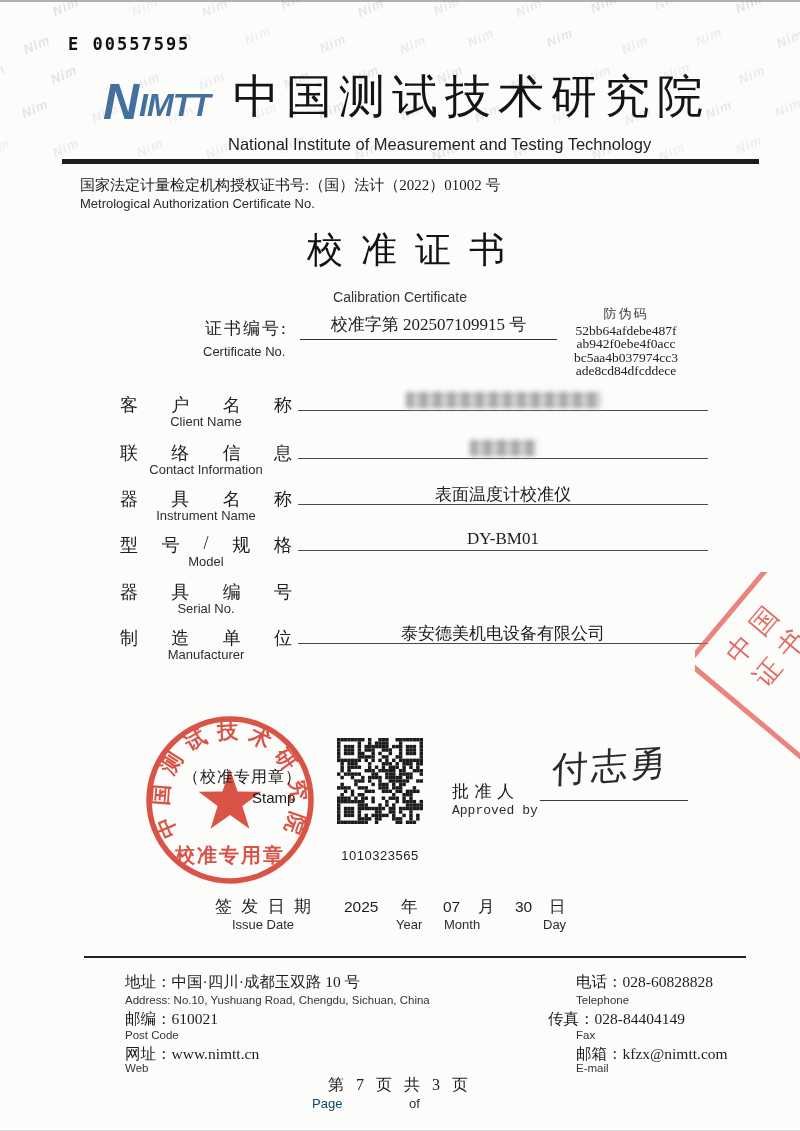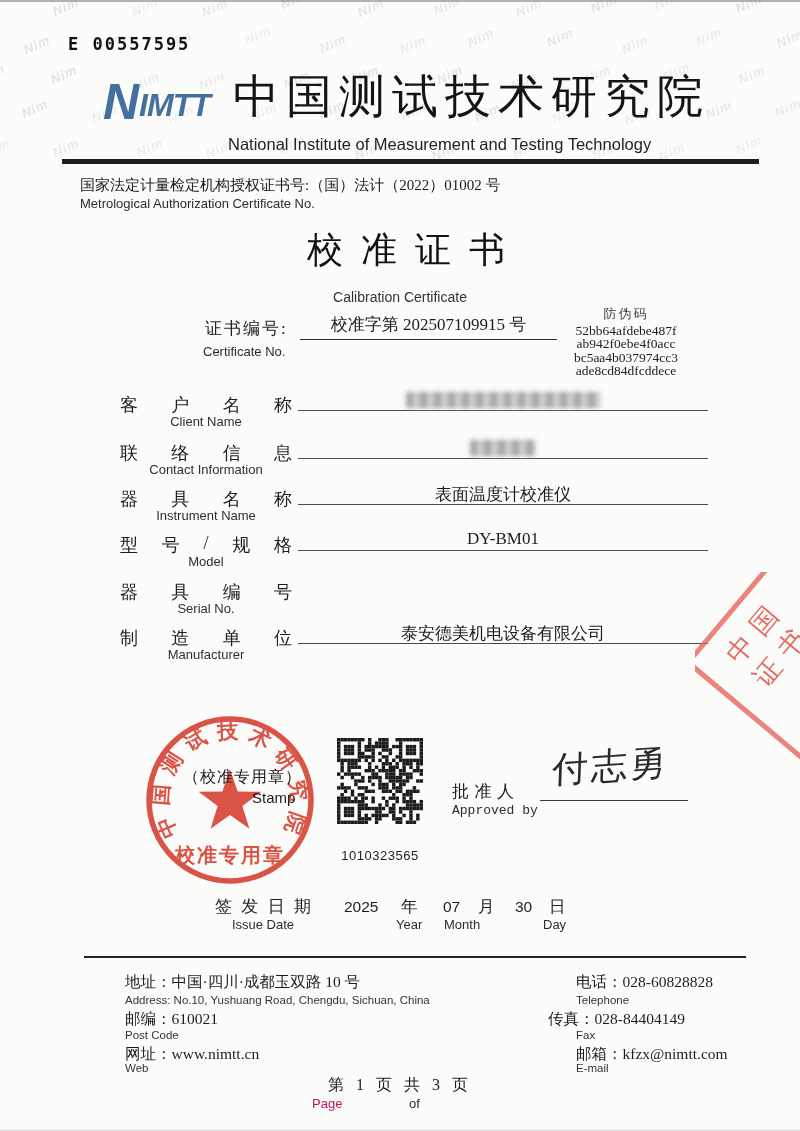--- a/index.html
+++ b/index.html
@@ -84,21 +84,21 @@
     font-family:"Liberation Sans",sans-serif; font-size:13px; color:#2c2c2c; }
   .dv { position:absolute; top:896px; font-size:16.5px; }
   .dv-num { font-family:"Liberation Sans",sans-serif; font-size:15.5px; top:898px; }
   .den { position:absolute; top:917px; font-family:"Liberation Sans",sans-serif; font-size:13px; color:#2c2c2c; }
 
   .footer-rule { position:absolute; left:84px; top:956px; width:662px; height:2px; background:#242424; }
   .fcn { position:absolute; font-size:15.5px; color:#1c1c1c; white-space:nowrap; }
   .fen { position:absolute; font-family:"Liberation Sans",sans-serif; font-size:11.5px; color:#333; white-space:nowrap; }
 
   .page-cn { position:absolute; left:0; top:1075px; width:100%; text-align:center; font-size:16px; letter-spacing:4px; }
-  .page-en-1 { position:absolute; left:312px; top:1096px; font-family:"Liberation Sans",sans-serif; font-size:13px; color:#be185d; }
+  .page-en-1 { position:absolute; left:312px; top:1096px; font-family:"Liberation Sans",sans-serif; font-size:13px; color:#0c4a6e; }
   .page-en-2 { position:absolute; left:409px; top:1096px; font-family:"Liberation Sans",sans-serif; font-size:13px; color:#2c2c2c; }
 </style>
 </head>
 <body>
 
 <div class="page">
   <div class="scan-top"></div>
   <div id="wm" class="watermark-layer">
       <span class="wm-t" style="left: 52.2674px; top: -1.45861px; opacity: 0.98;">Nim</span>
       <span class="wm-t" style="left: 130.806px; top: -0.836477px; opacity: 0.47;">Nim</span>
@@ -661,18 +661,18 @@
   <div class="fen" style="left:125px;top:1029px">Post Code</div>
   <div class="fcn" style="left:125px;top:1044px">网址：www.nimtt.cn</div>
   <div class="fen" style="left:125px;top:1062px">Web</div>
   <div class="fcn" style="left:576px;top:972px">电话：028-60828828</div>
   <div class="fen" style="left:576px;top:994px">Telephone</div>
   <div class="fcn" style="left:548px;top:1009px">传真：028-84404149</div>
   <div class="fen" style="left:576px;top:1029px">Fax</div>
   <div class="fcn" style="left:576px;top:1044px">邮箱：kfzx@nimtt.com</div>
   <div class="fen" style="left:576px;top:1062px">E-mail</div>
 
-  <div class="page-cn">第 1 页 共 3 页</div>
+  <div class="page-cn">第 7 页 共 3 页</div>
   <div class="page-en-1">Page</div>
   <div class="page-en-2">of</div>
 
   <div class="scan-bottom"></div>
 </div>
 
 </body></html>

